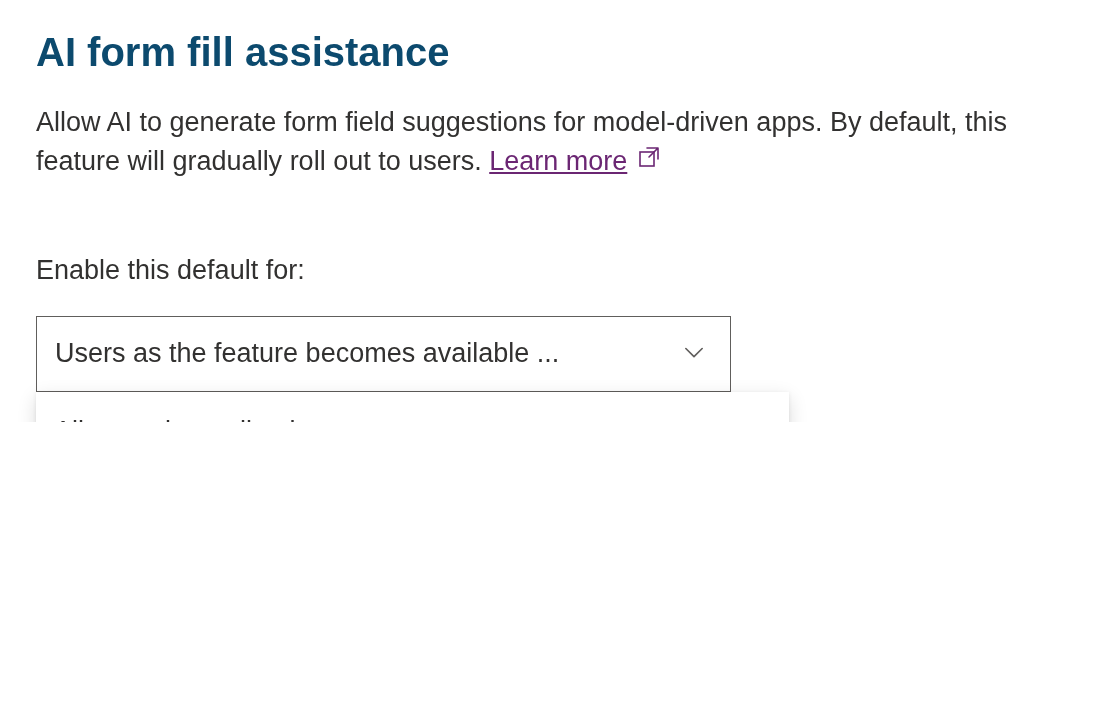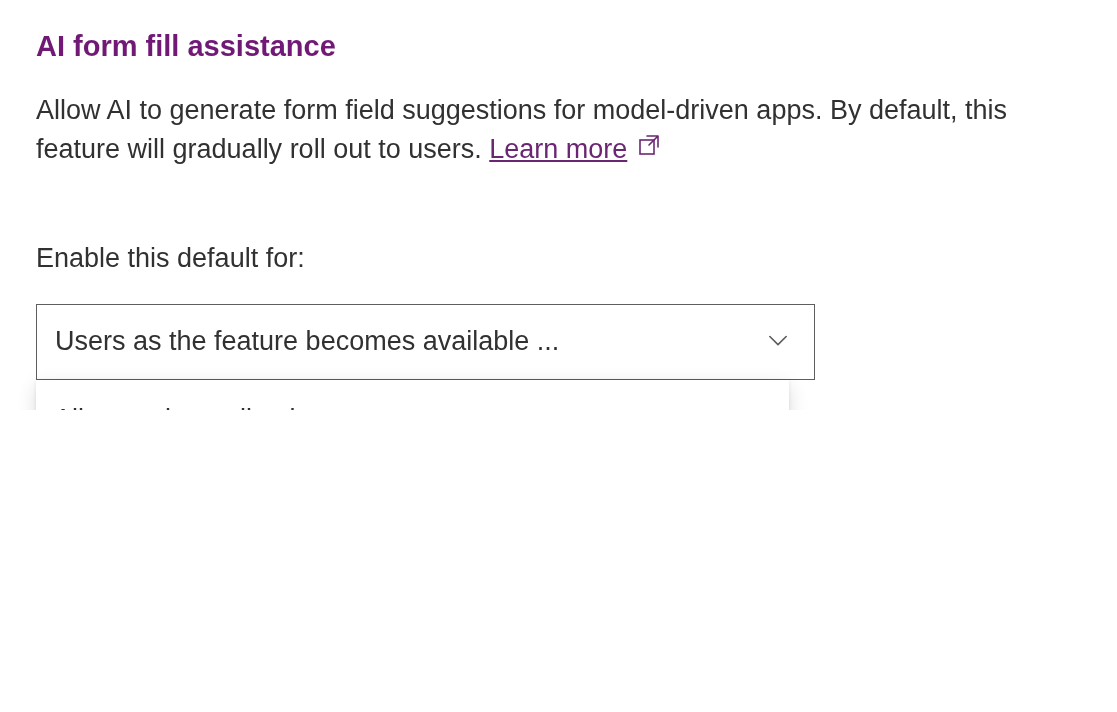--- a/index.html
+++ b/index.html
@@ -8,23 +8,23 @@
       padding: 0;
     }
     body {
       font-family: "Segoe UI", -apple-system, BlinkMacSystemFont, sans-serif;
       background: #fff;
       padding: 30px 36px;
       color: #323130;
       width: 1117px;
     }
     .title {
-      font-size: 29px;
+      font-size: 40px;
       font-weight: 600;
-      color: #701a75;
+      color: #0c4a6e;
       margin-bottom: 28px;
     }
     .description {
       font-size: 27px;
       line-height: 1.45;
       color: #323130;
       margin-bottom: 72px;
     }
     .learn-link {
       color: #6b2673;
@@ -41,21 +41,21 @@
     .ext-icon svg {
       stroke: #6b2673;
     }
     .section-label {
       font-size: 27px;
       color: #323130;
       margin-bottom: 30px;
     }
     .select-wrap {
       position: relative;
-      width: 779px;
+      width: 695px;
     }
     .select-box {
       border: 1px solid #605e5c;
       height: 76px;
       display: flex;
       align-items: center;
       justify-content: space-between;
       padding: 0 22px 0 18px;
       cursor: pointer;
       background: #fff;

